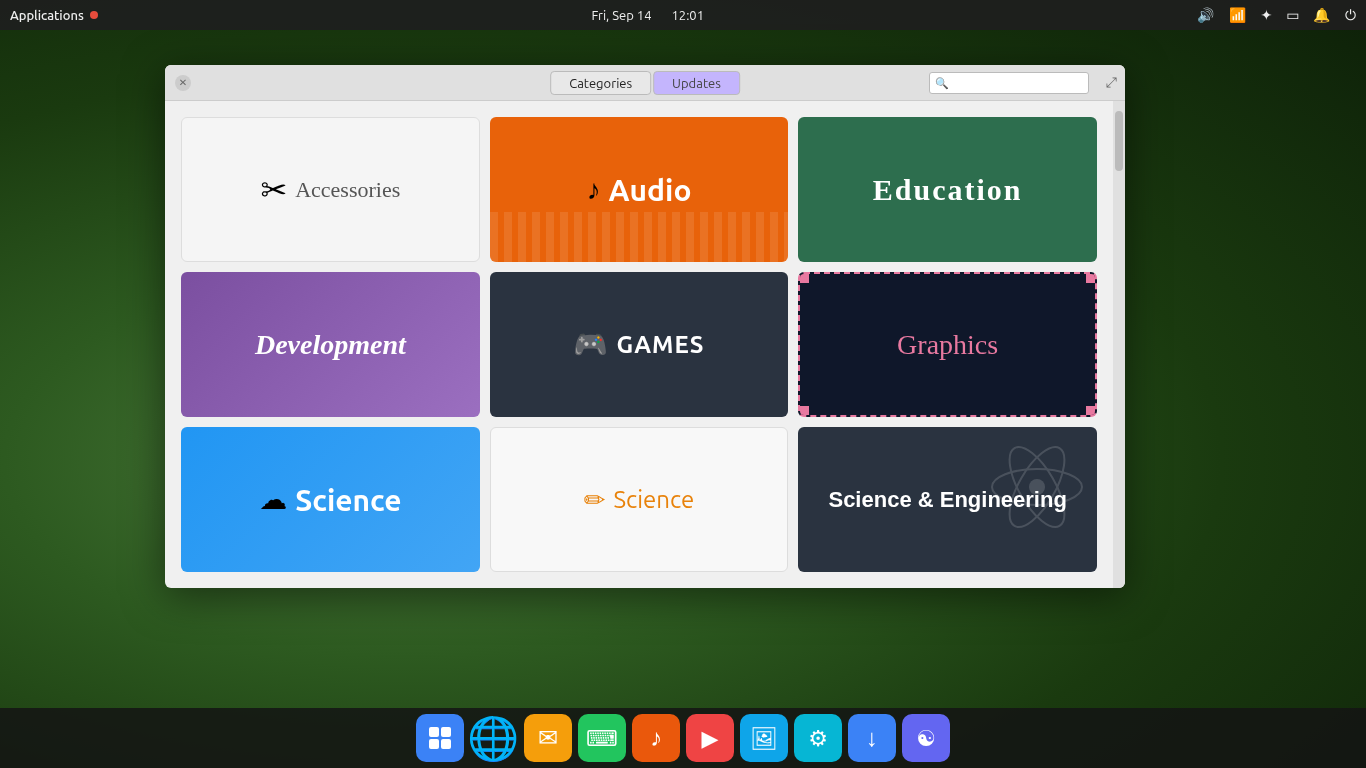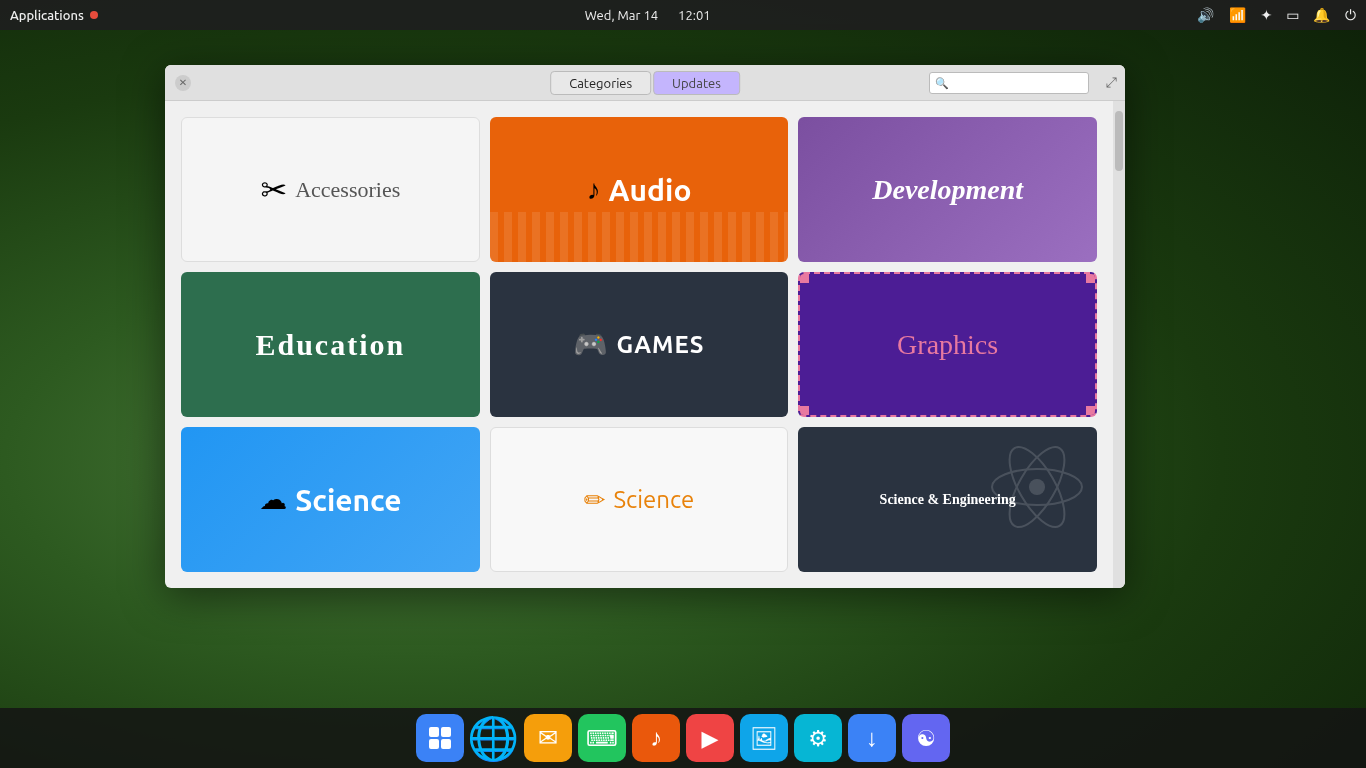--- a/index.html
+++ b/index.html
@@ -245,21 +245,21 @@
       background: #2a3340;
     }
     .cat-games .cat-card-label {
       font-size: 24px;
       font-weight: 700;
       letter-spacing: 1px;
     }
 
     
     .cat-graphics {
-      background: #4c1d95;
+      background: #0f172a;
       border: 2px dashed #e879a0;
       position: relative;
     }
     .cat-graphics .cat-card-label {
       color: #e879a0;
       font-family: 'Georgia', serif;
       font-size: 28px;
       font-weight: 500;
     }
     .graphics-corner {
@@ -284,43 +284,43 @@
     }
     .cat-office .cat-card-label { color: #e8820a; font-size: 24px; font-weight: 400; }
 
     
     .cat-science {
       background: #2a3340;
       position: relative;
       overflow: hidden;
     }
     .cat-science .cat-card-label {
-      font-family: Liberation Serif, serif;
+      font-family: Liberation Sans, sans-serif;
       font-weight: 700;
-      font-size: 14px;
+      font-size: 22px;
     }
     .science-atom {
       position: absolute;
       width: 100px; height: 100px;
       opacity: 0.15;
       right: 10px; top: 10px;
     }
   </style>
 </head>
 <body>
 
 <div class="bg"></div>
 
 <div class="topbar">
   <div class="topbar-left">
     <span>Applications</span>
     <span class="app-red-dot"></span>
   </div>
   <div class="topbar-center">
-    <span>Wed, Mar 14</span>
+    <span>Fri, Sep 14</span>
     <span>12:01</span>
   </div>
   <div class="topbar-right">
     <span class="topbar-icon">🔊</span>
     <span class="topbar-icon">📶</span>
     <span class="topbar-icon">✦</span>
     <span class="topbar-icon">▭</span>
     <span class="topbar-icon">🔔</span>
     <span class="topbar-icon">⏻</span>
   </div>
@@ -351,29 +351,29 @@
         </div>
       </div>
 
       <div class="cat-card cat-audio">
         <div class="cat-card-inner">
           <span class="cat-card-icon">♪</span>
           <span class="cat-card-label">Audio</span>
         </div>
       </div>
 
+      <div class="cat-card cat-education">
+        <div class="cat-card-inner">
+          <span class="cat-card-label">Education</span>
+        </div>
+      </div>
+
       <div class="cat-card cat-development">
         <div class="cat-card-inner">
           <span class="cat-card-label">Development</span>
-        </div>
-      </div>
-
-      <div class="cat-card cat-education">
-        <div class="cat-card-inner">
-          <span class="cat-card-label">Education</span>
         </div>
       </div>
 
       <div class="cat-card cat-games">
         <div class="cat-card-inner">
           <span class="cat-card-icon">🎮</span>
           <span class="cat-card-label">GAMES</span>
         </div>
       </div>
 

